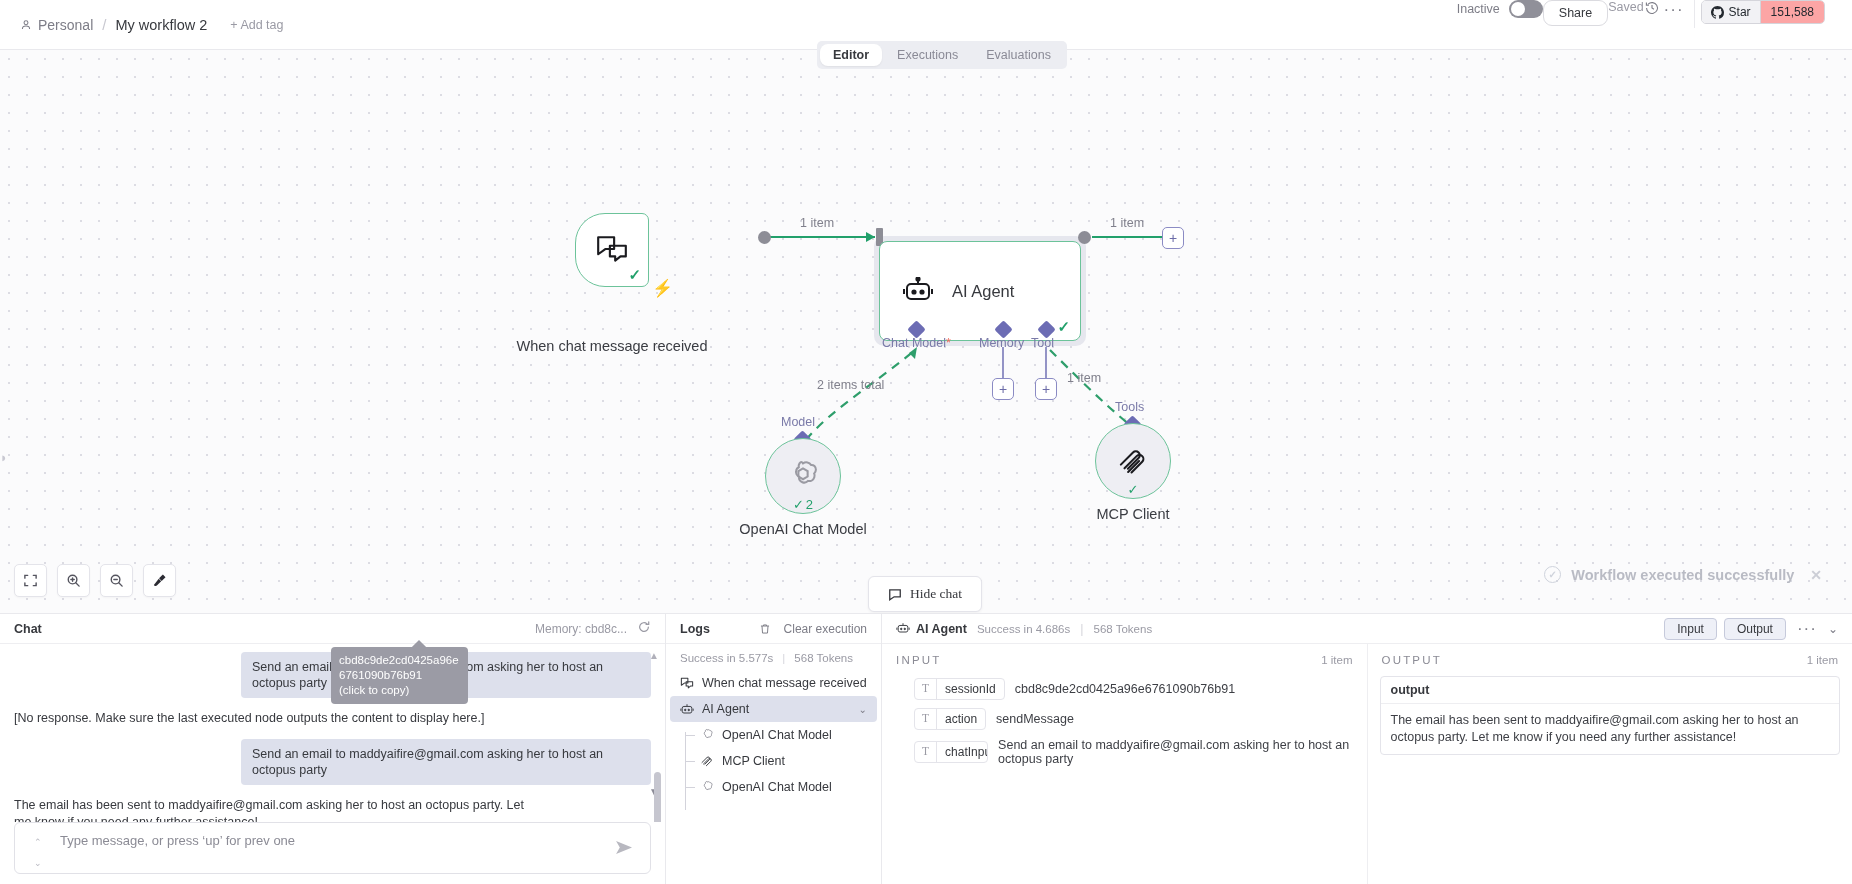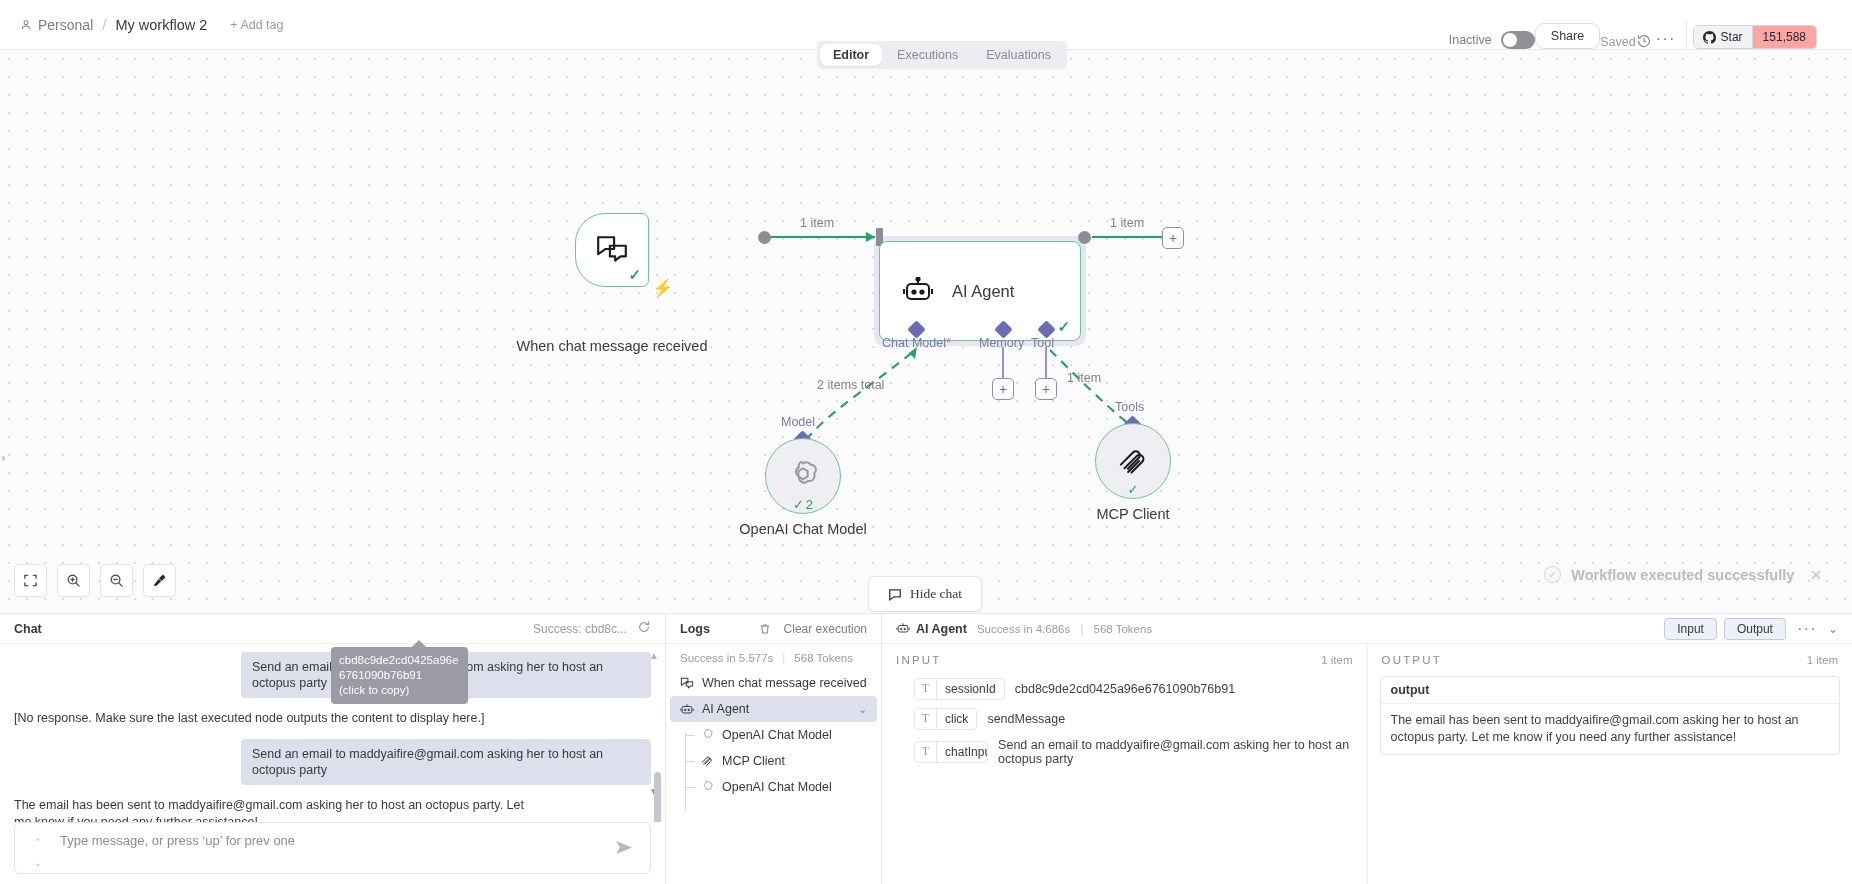--- a/index.html
+++ b/index.html
@@ -29,21 +29,21 @@
     position: absolute; left: 817px; top: 41px; z-index: 60;
     display: flex; background: #ecedf2; border-radius: 5px; padding: 3px;
     gap: 2px;
   }
   .tab {
     padding: 4px 13px; font-size: 12.5px; border-radius: 8px;
     color: #8a8a96; cursor: pointer; white-space: nowrap;
   }
   .tab.active { background: #fff; color: #37393e; font-weight: 600; box-shadow: 0 1px 2px rgba(0,0,0,.06); }
 
-  .topbar-right { display: flex; align-items: flex-end; padding-right: 12px; height: 100%; }
+  .topbar-right { display: flex; align-items: flex-start; padding-right: 4px; height: 100%; }
   .inactive-group { display: flex; align-items: center; gap: 9px; }
   .inactive-label { font-size: 12.5px; color: #7d7d87; }
   .toggle {
     width: 34px; height: 18px; border-radius: 9px; background: #909099;
     position: relative; cursor: pointer;
   }
   .toggle .knob {
     position: absolute; left: 2px; top: 2px; width: 14px; height: 14px;
     border-radius: 50%; background: #fff;
   }
@@ -427,21 +427,21 @@
       <span class="toast-x">✕</span>
     </div>
   </div>
 
   <div class="bottom">
 
     <div class="chat-panel">
       <div class="panel-head">
         <span class="ttl">Chat</span>
         <span class="session-wrap">
-          <span>Success: cbd8c...</span>
+          <span>Memory: cbd8c...</span>
           <span>
             <svg width="14" height="14" viewBox="0 0 16 16" fill="none" stroke="#9a9aa4" stroke-width="1.4" stroke-linecap="round">
                 <path d="M13 8a5 5 0 1 1-1.6-3.6"></path>
                 <path d="M13.4 2v3h-3"></path>
               </svg>
           </span>
         </span>
       </div>
       <div class="chat-body">
         <div class="msg-user">Send an email to maddyaifire@gmail.com asking her to host an octopus party</div>
@@ -571,21 +571,21 @@
           <div class="kv-row">
             <span class="kv-key">
               <span class="kv-t">T</span>
               <span class="kv-name">sessionId</span>
             </span>
             <span class="kv-val">cbd8c9de2cd0425a96e6761090b76b91</span>
           </div>
           <div class="kv-row">
             <span class="kv-key">
               <span class="kv-t">T</span>
-              <span class="kv-name">click</span>
+              <span class="kv-name">action</span>
             </span>
             <span class="kv-val">sendMessage</span>
           </div>
           <div class="kv-row">
             <span class="kv-key">
               <span class="kv-t">T</span>
               <span class="kv-name">chatInput</span>
             </span>
             <span class="kv-val">Send an email to maddyaifire@gmail.com asking her to host an octopus party</span>
           </div>

